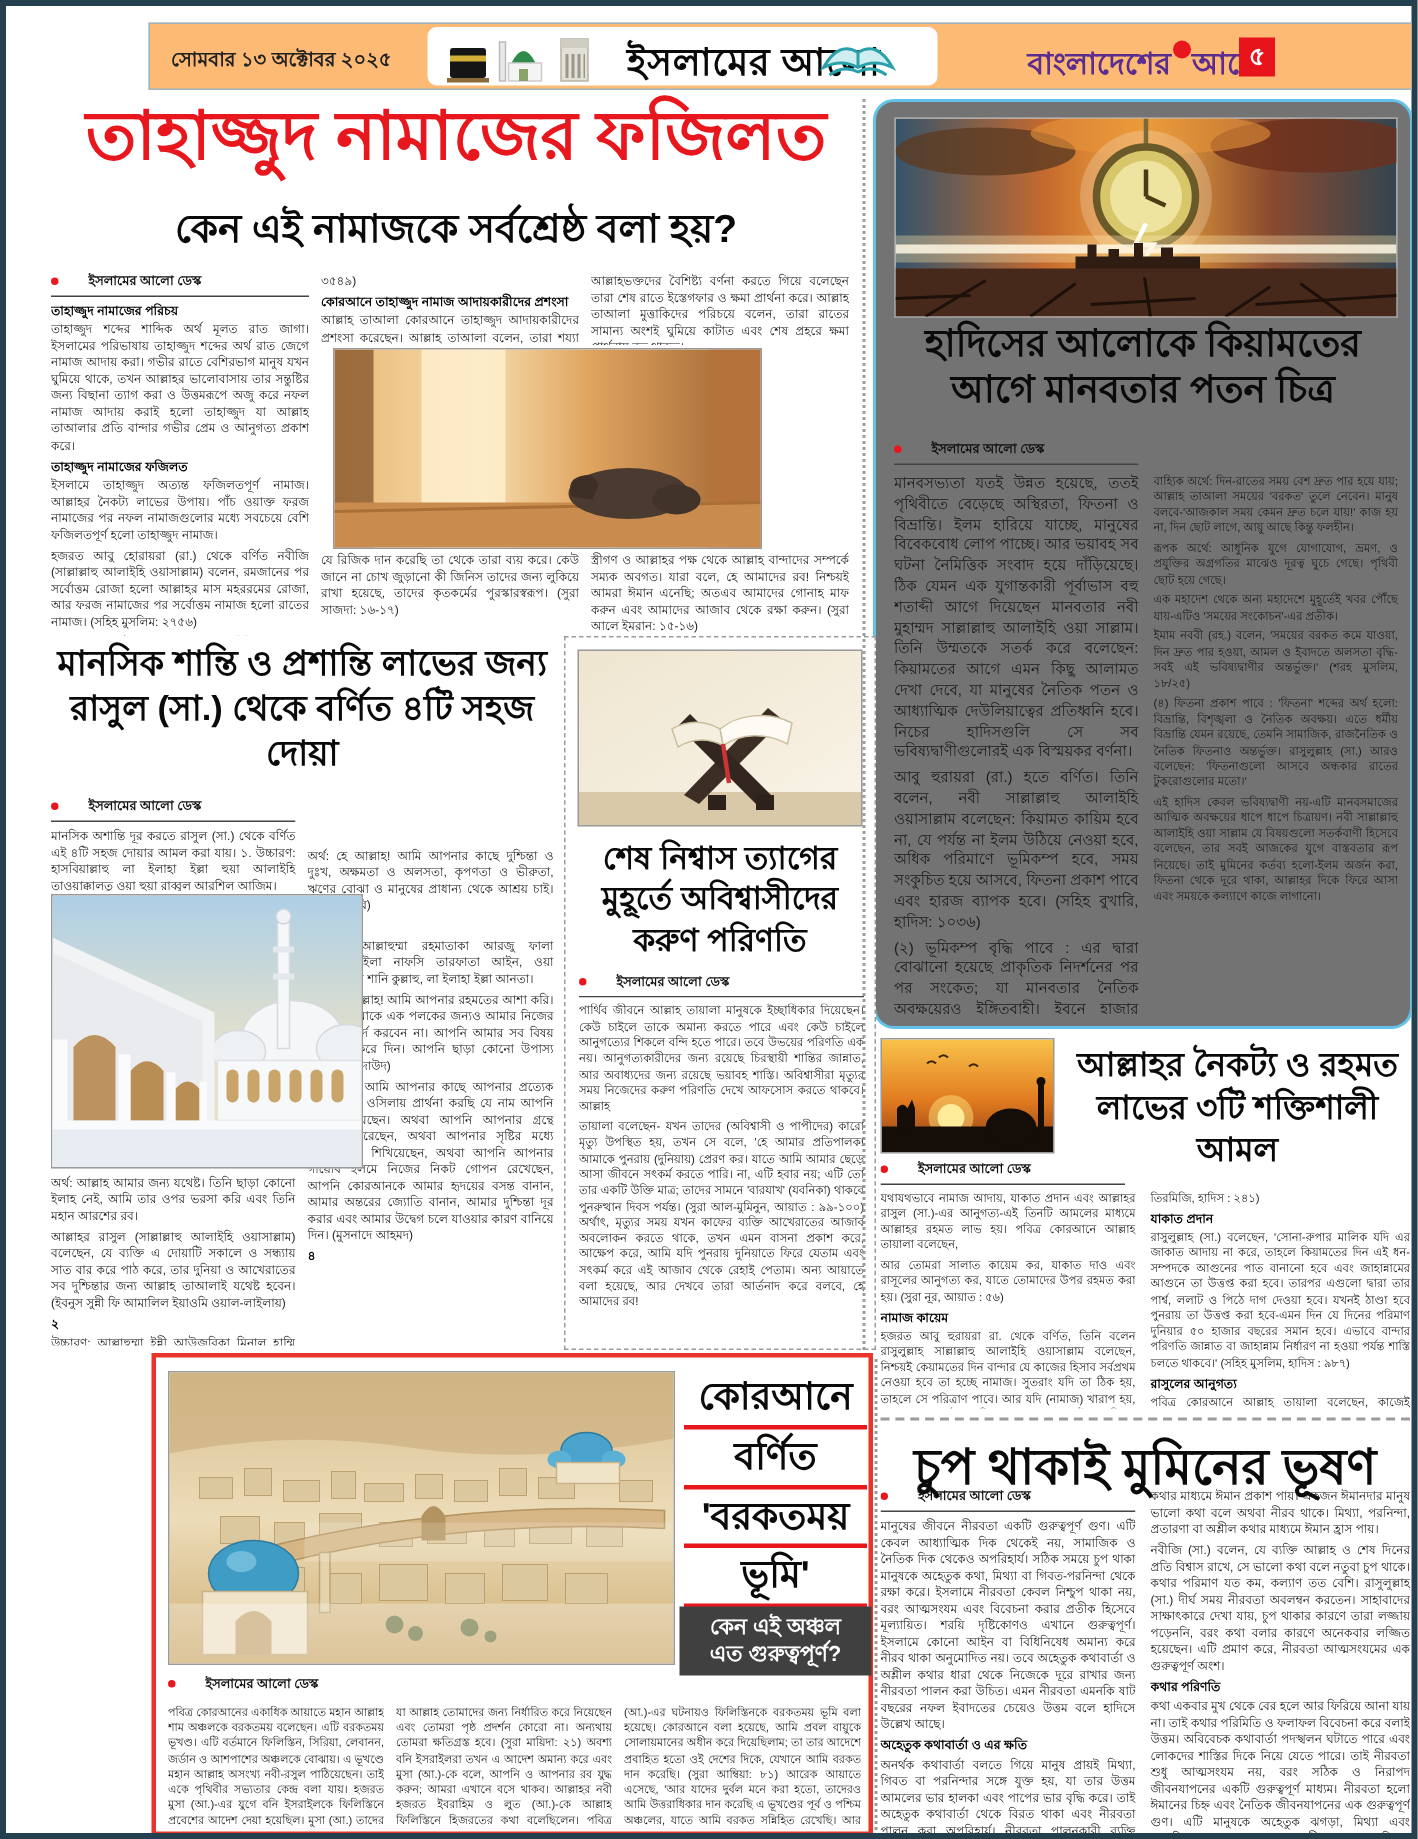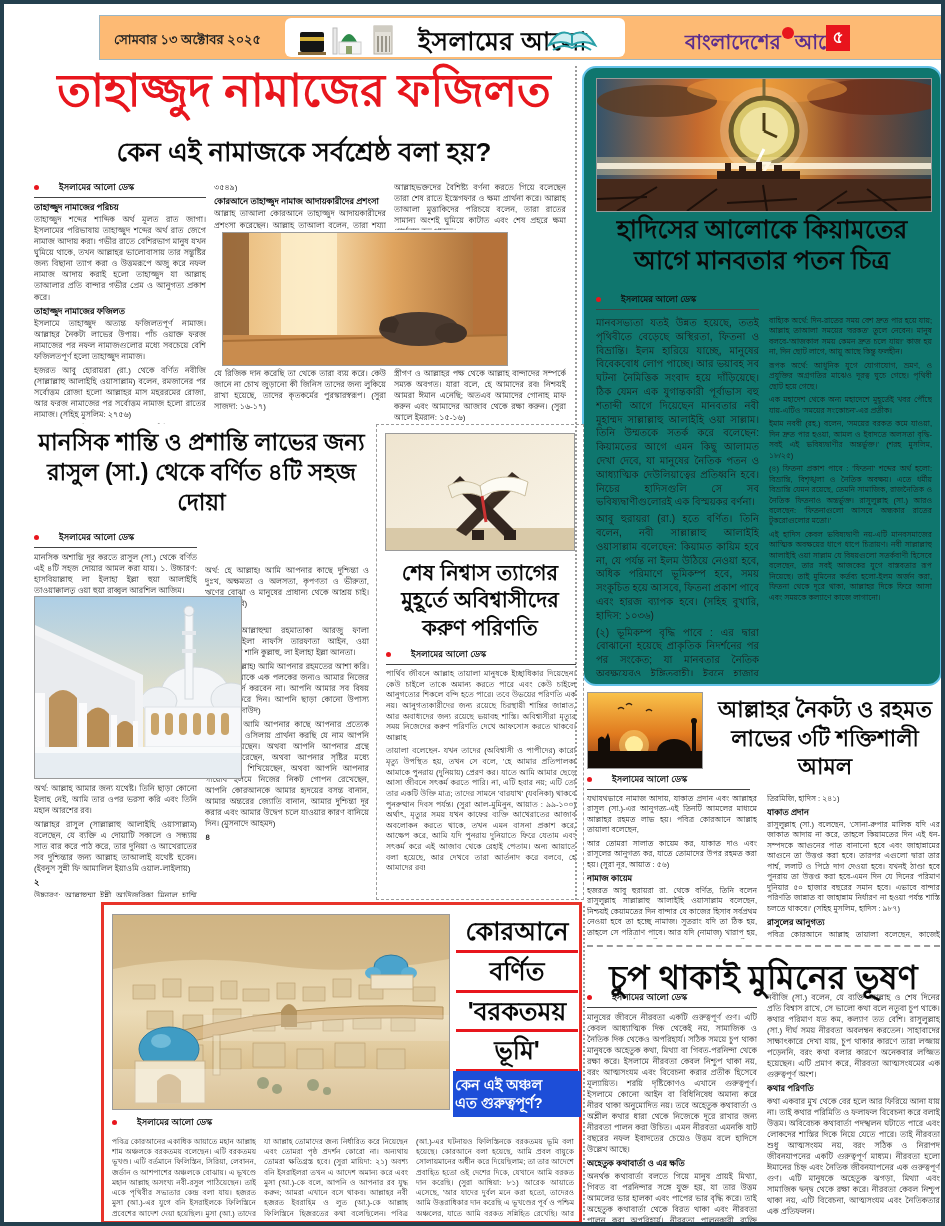--- a/index.html
+++ b/index.html
@@ -28,30 +28,30 @@
   .photo{position:absolute;border:1px solid #9a9a9a;background:#eee;box-sizing:border-box;}
   .photo svg{display:block;}
   .hl{position:absolute;text-align:center;font-weight:800;color:#0a0a0a;}
   .dotted-v{position:absolute;border-left:2px dotted #9b9b9b;width:0;}
   
   .main-hl{position:absolute;left:30px;top:62px;width:540px;text-align:center;font-size:45px;
            font-weight:800;color:#e8161d;line-height:1.1;}
   .main-sub{position:absolute;left:30px;top:128px;width:540px;text-align:center;font-size:26px;
             font-weight:800;color:#0a0a0a;}
   
-  .gbox{position:absolute;left:578px;top:62px;width:360px;height:620px;background:#0f766e;
+  .gbox{position:absolute;left:578px;top:62px;width:360px;height:620px;background:#737373;
         border:2px solid #63c2e8;border-radius:14px;box-sizing:border-box;}
   .gbox .hl{left:10px;top:146px;width:336px;font-size:25px;line-height:1.25;}
   
   .rbox{position:absolute;left:97px;top:898px;width:481px;height:322px;border:3px solid #e8342a;
         background:#fff;box-sizing:border-box;}
   .bl-line{font-size:25px;font-weight:800;text-align:center;color:#0a0a0a;line-height:1.15;padding:2px 0;}
   .bl-rule{height:3px;background:#e8161d;margin:2px 0;}
-  .kicker{position:absolute;left:349px;top:166px;width:124px;background:#1d4ed8;color:#fff;
-          font-size:14.5px;font-weight:bold;text-align:left;padding:5px 2px;line-height:1.25;}
+  .kicker{position:absolute;left:349px;top:166px;width:124px;background:#404040;color:#fff;
+          font-size:14.5px;font-weight:bold;text-align:center;padding:5px 2px;line-height:1.25;}
   
   .dbox{position:absolute;left:372px;top:420px;width:208px;height:476px;border:1px dashed #9b9b9b;box-sizing:border-box;background:#fff;}
   .dashed-h{position:absolute;border-top:2px dashed #9b9b9b;height:0;}
 </style>
 </head>
 <body>
 
 <div class="page">
 
   <div class="mast">
@@ -481,20 +481,21 @@
         <span>ইসলামের আলো ডেস্ক</span>
       </div>
     <div>
         <div class="bp">মানুষের জীবনে নীরবতা একটি গুরুত্বপূর্ণ গুণ। এটি কেবল আধ্যাত্মিক দিক থেকেই নয়, সামাজিক ও নৈতিক দিক থেকেও অপরিহার্য। সঠিক সময়ে চুপ থাকা মানুষকে অহেতুক কথা, মিথ্যা বা গিবত-পরনিন্দা থেকে রক্ষা করে। ইসলামে নীরবতা কেবল নিশ্চুপ থাকা নয়, বরং আত্মসংযম এবং বিবেচনা করার প্রতীক হিসেবে মূল্যায়িত। শরয়ি দৃষ্টিকোণও এখানে গুরুত্বপূর্ণ। ইসলামে কোনো আইন বা বিধিনিষেধ অমান্য করে নীরব থাকা অনুমোদিত নয়। তবে অহেতুক কথাবার্তা ও অশ্লীল কথার ধারা থেকে নিজেকে দূরে রাখার জন্য নীরবতা পালন করা উচিত। এমন নীরবতা এমনকি ষাট বছরের নফল ইবাদতের চেয়েও উত্তম বলে হাদিসে উল্লেখ আছে।</div>
         <div class="bh">অহেতুক কথাবার্তা ও এর ক্ষতি</div>
         <div class="bp">অনর্থক কথাবার্তা বলতে গিয়ে মানুষ প্রায়ই মিথ্যা, গিবত বা পরনিন্দার সঙ্গে যুক্ত হয়, যা তার উত্তম আমলের ভার হালকা এবং পাপের ভার বৃদ্ধি করে। তাই অহেতুক কথাবার্তা থেকে বিরত থাকা এবং নীরবতা পালন করা অপরিহার্য। নীরবতা পালনকারী ব্যক্তি পরকালে চিরস্থায়ী শান্তি ও জান্নাত লাভ করবে। হাদিসে বলা হয়েছে, দীর্ঘ নীরবতা ও সংযত থাকা এমন দুটি গুণ, যা বহন করা সহজ কিন্তু পরিণামে অত্যন্ত গুরুত্বপূর্ণ। এগুলো মানুষের নৈতিক ও আধ্যাত্মিক জীবনকে উন্নত করে।</div>
       </div>
   </div>
   <div class="col" style="left:763px;top:988px;width:173px;height:230px;">
       <div>
+        <div class="bp">কথার মাধ্যমে ঈমান প্রকাশ পায়। একজন ঈমানদার মানুষ ভালো কথা বলে অথবা নীরব থাকে। মিথ্যা, পরনিন্দা, প্রতারণা বা অশ্লীল কথার মাধ্যমে ঈমান হ্রাস পায়।</div>
         <div class="bp">নবীজি (সা.) বলেন, যে ব্যক্তি আল্লাহ ও শেষ দিনের প্রতি বিশ্বাস রাখে, সে ভালো কথা বলে নতুবা চুপ থাকে। কথার পরিমাণ যত কম, কল্যাণ তত বেশি। রাসুলুল্লাহ (সা.) দীর্ঘ সময় নীরবতা অবলম্বন করতেন। সাহাবাদের সাক্ষাৎকারে দেখা যায়, চুপ থাকার কারণে তারা লজ্জায় পড়েননি, বরং কথা বলার কারণে অনেকবার লজ্জিত হয়েছেন। এটি প্রমাণ করে, নীরবতা আত্মসংযমের এক গুরুত্বপূর্ণ অংশ।</div>
         <div class="bh">কথার পরিণতি</div>
         <div class="bp">কথা একবার মুখ থেকে বের হলে আর ফিরিয়ে আনা যায় না। তাই কথার পরিমিতি ও ফলাফল বিবেচনা করে বলাই উত্তম। অবিবেচক কথাবার্তা পদস্খলন ঘটাতে পারে এবং লোকদের শাস্তির দিকে নিয়ে যেতে পারে। তাই নীরবতা শুধু আত্মসংযম নয়, বরং সঠিক ও নিরাপদ জীবনযাপনের একটি গুরুত্বপূর্ণ মাধ্যম। নীরবতা হলো ঈমানের চিহ্ন এবং নৈতিক জীবনযাপনের এক গুরুত্বপূর্ণ গুণ। এটি মানুষকে অহেতুক ঝগড়া, মিথ্যা এবং সামাজিক দ্বন্দ্ব থেকে রক্ষা করে। নীরবতা কেবল নিশ্চুপ থাকা নয়, এটি বিবেচনা, আত্মসংযম এবং নৈতিকতার এক প্রতিফলন।</div>
       </div>
     </div>
 
   <div class="dotted-v" style="left:571px;top:62px;height:834px;"></div>
   <div class="dotted-v" style="left:579px;top:902px;height:318px;"></div>
 
 </div>

